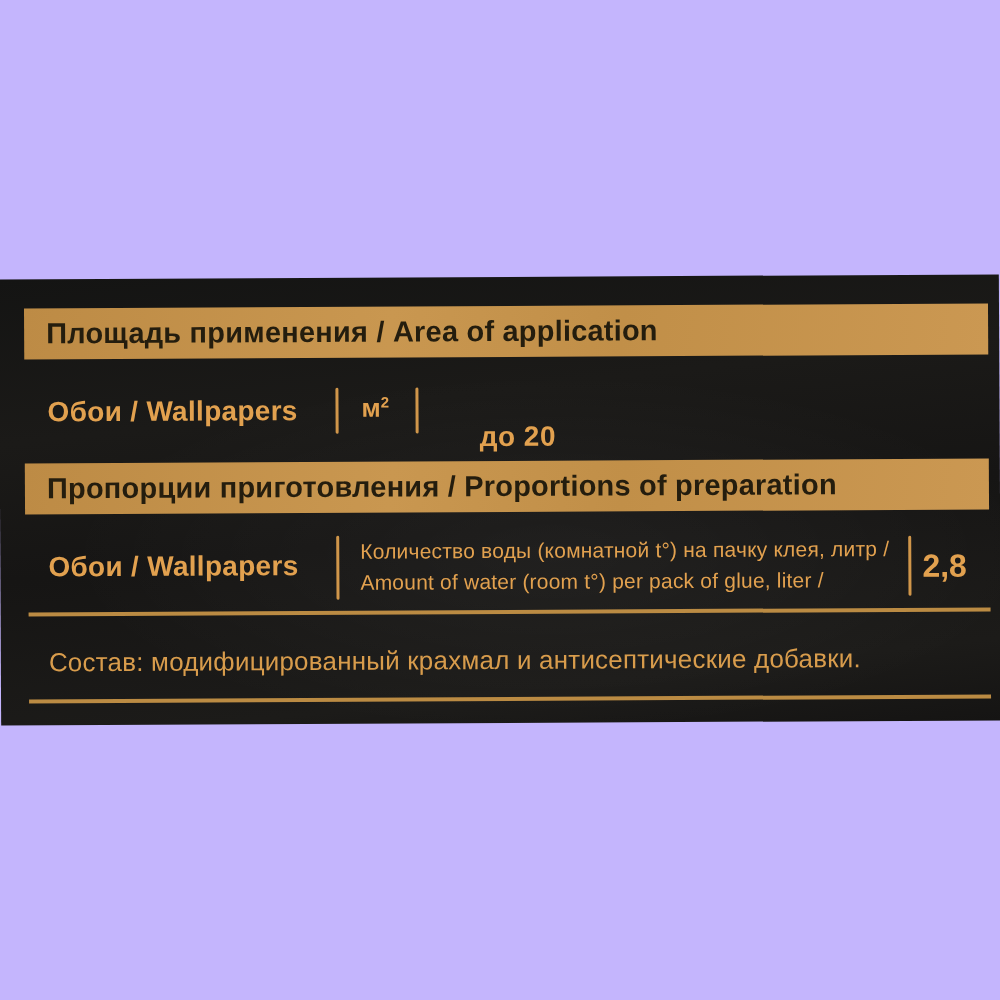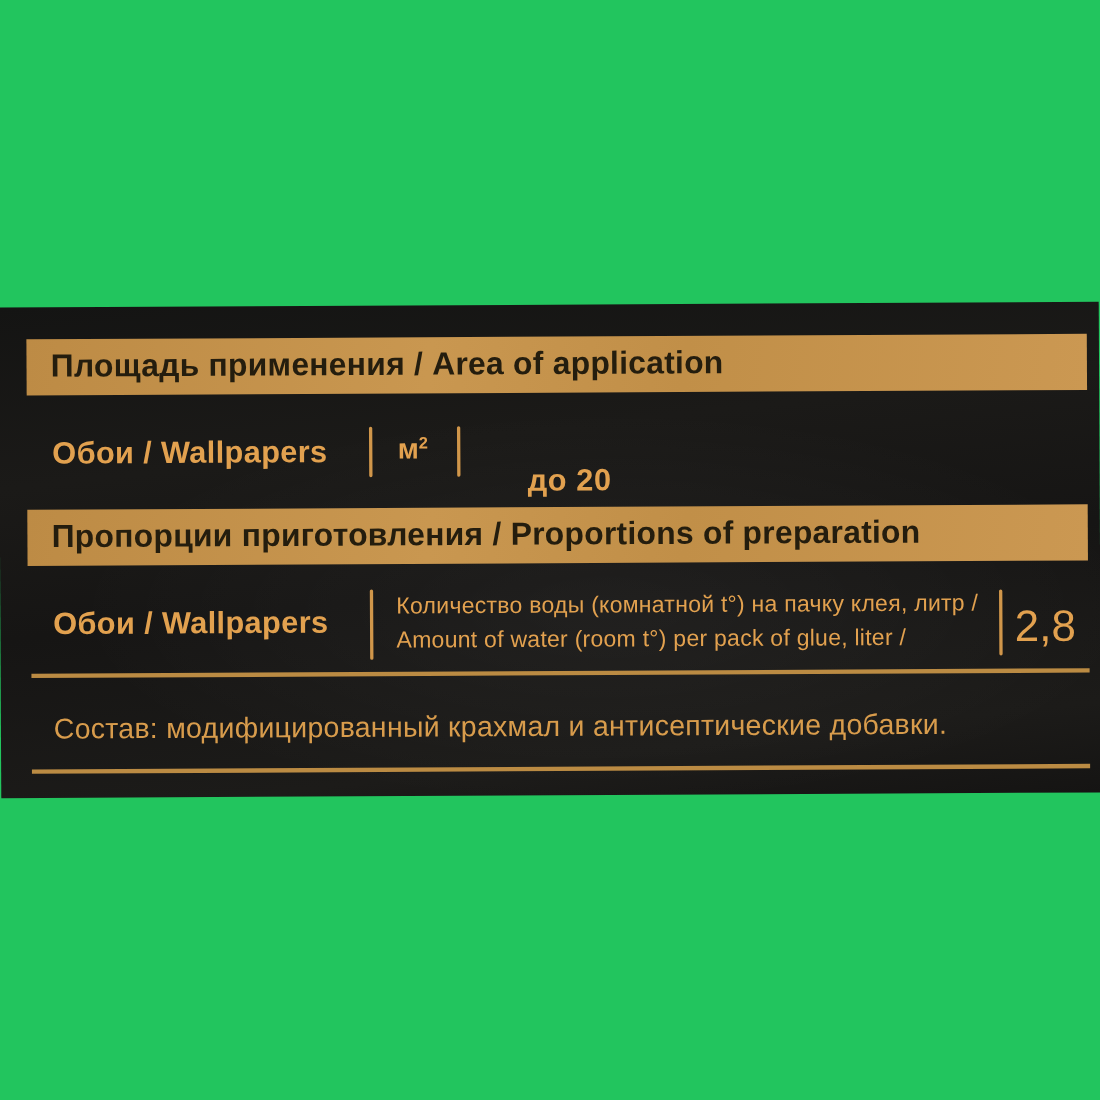--- a/index.html
+++ b/index.html
@@ -5,21 +5,21 @@
   html, body {
     margin: 0; padding: 0;
     width: 1000px; height: 1000px;
     background: #000;
     overflow: hidden;
     font-family: "Liberation Sans", sans-serif;
   }
   .photo {
     position: relative;
     width: 1000px; height: 1000px;
-    background: #22c55e;
+    background: #c4b5fd;
   }
   
   .surface {
     position: absolute;
     left: 0; top: 277px;
     width: 1000px; height: 446px;
     background:
       radial-gradient(ellipse 700px 260px at 55% 62%, rgba(255,255,255,0.045), rgba(255,255,255,0) 70%),
       linear-gradient(174deg, #141413 0%, #1b1a18 30%, #161514 55%, #1c1b19 85%, #151413 100%);
     transform: rotate(-0.3deg);
@@ -76,22 +76,22 @@
     width: 552px;
     font-size: 21px;
     font-weight: 400;
     line-height: 31px;
     letter-spacing: 0.2px;
     white-space: nowrap;
   }
   .big-value {
     position: absolute;
     left: 922px; top: 273px;
-    font-size: 40px;
-    font-weight: 400;
+    font-size: 32px;
+    font-weight: 700;
     text-align: center;
   }
   .hline {
     position: absolute;
     left: 28px;
     width: 962px; height: 4px;
     background: #bb8b43;
   }
   .hline-1 { top: 333px; }
   .hline-2 { top: 420px; }

